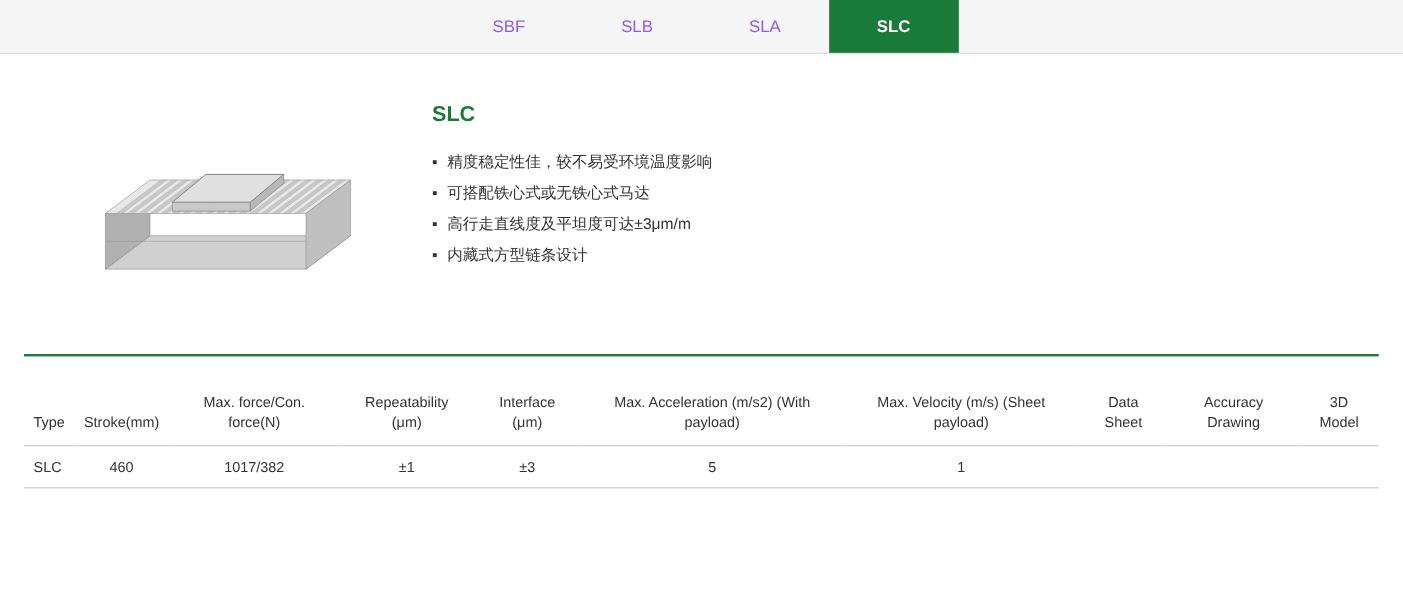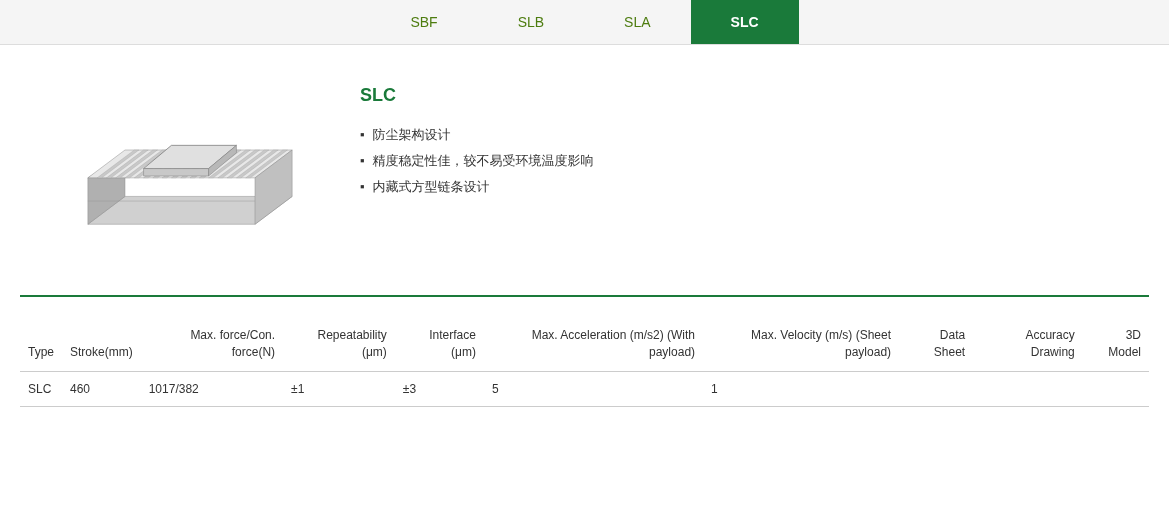--- a/index.html
+++ b/index.html
@@ -12,21 +12,21 @@
       align-items: center;
       background: #f5f5f5;
       border-bottom: 1px solid #ddd;
       padding: 0;
       height: 45px;
     }
     .tab-item {
       padding: 12px 40px;
       cursor: pointer;
       font-size: 14px;
-      color: #4d7c0f;
+      color: #8b5cf6;
       border: none;
       background: transparent;
       height: 100%;
       display: flex;
       align-items: center;
     }
     .tab-item.active {
       background: #1a7a3a;
       color: #fff;
       font-weight: bold;
@@ -86,33 +86,33 @@
     .table-section {
       padding: 20px 20px 20px 20px;
     }
     table {
       width: 100%;
       border-collapse: collapse;
       font-size: 12px;
     }
     thead tr th {
       padding: 10px 8px;
-      text-align: right;
+      text-align: center;
       color: #333;
       font-weight: normal;
       border-bottom: 1px solid #ccc;
       vertical-align: bottom;
       line-height: 1.4;
     }
     thead tr th:first-child {
       text-align: right;
     }
     tbody tr td {
       padding: 10px 8px;
-      text-align: left;
+      text-align: center;
       border-bottom: 1px solid #eee;
       color: #333;
     }
     tbody tr td:first-child {
       text-align: left;
       font-weight: normal;
     }
     tbody tr:last-child td {
       border-bottom: 1px solid #ccc;
     }
@@ -168,24 +168,27 @@
 
         <line x1="20" y1="105" x2="200" y2="105" stroke="#999" stroke-width="0.5"></line>
       </g>
     </svg>
   </div>
 
   <div class="product-info">
     <div class="product-title">SLC</div>
     <ul class="feature-list">
       <li>
-        <span>防尘架构设计</span>
-      </li>
-      <li>
         <span>精度稳定性佳，较不易受环境温度影响</span>
+      </li>
+      <li>
+        <span>可搭配铁心式或无铁心式马达</span>
+      </li>
+      <li>
+        <span>高行走直线度及平坦度可达±3μm/m</span>
       </li>
       <li>
         <span>内藏式方型链条设计</span>
       </li>
     </ul>
   </div>
 </div>
 
 <hr class="divider">
 

